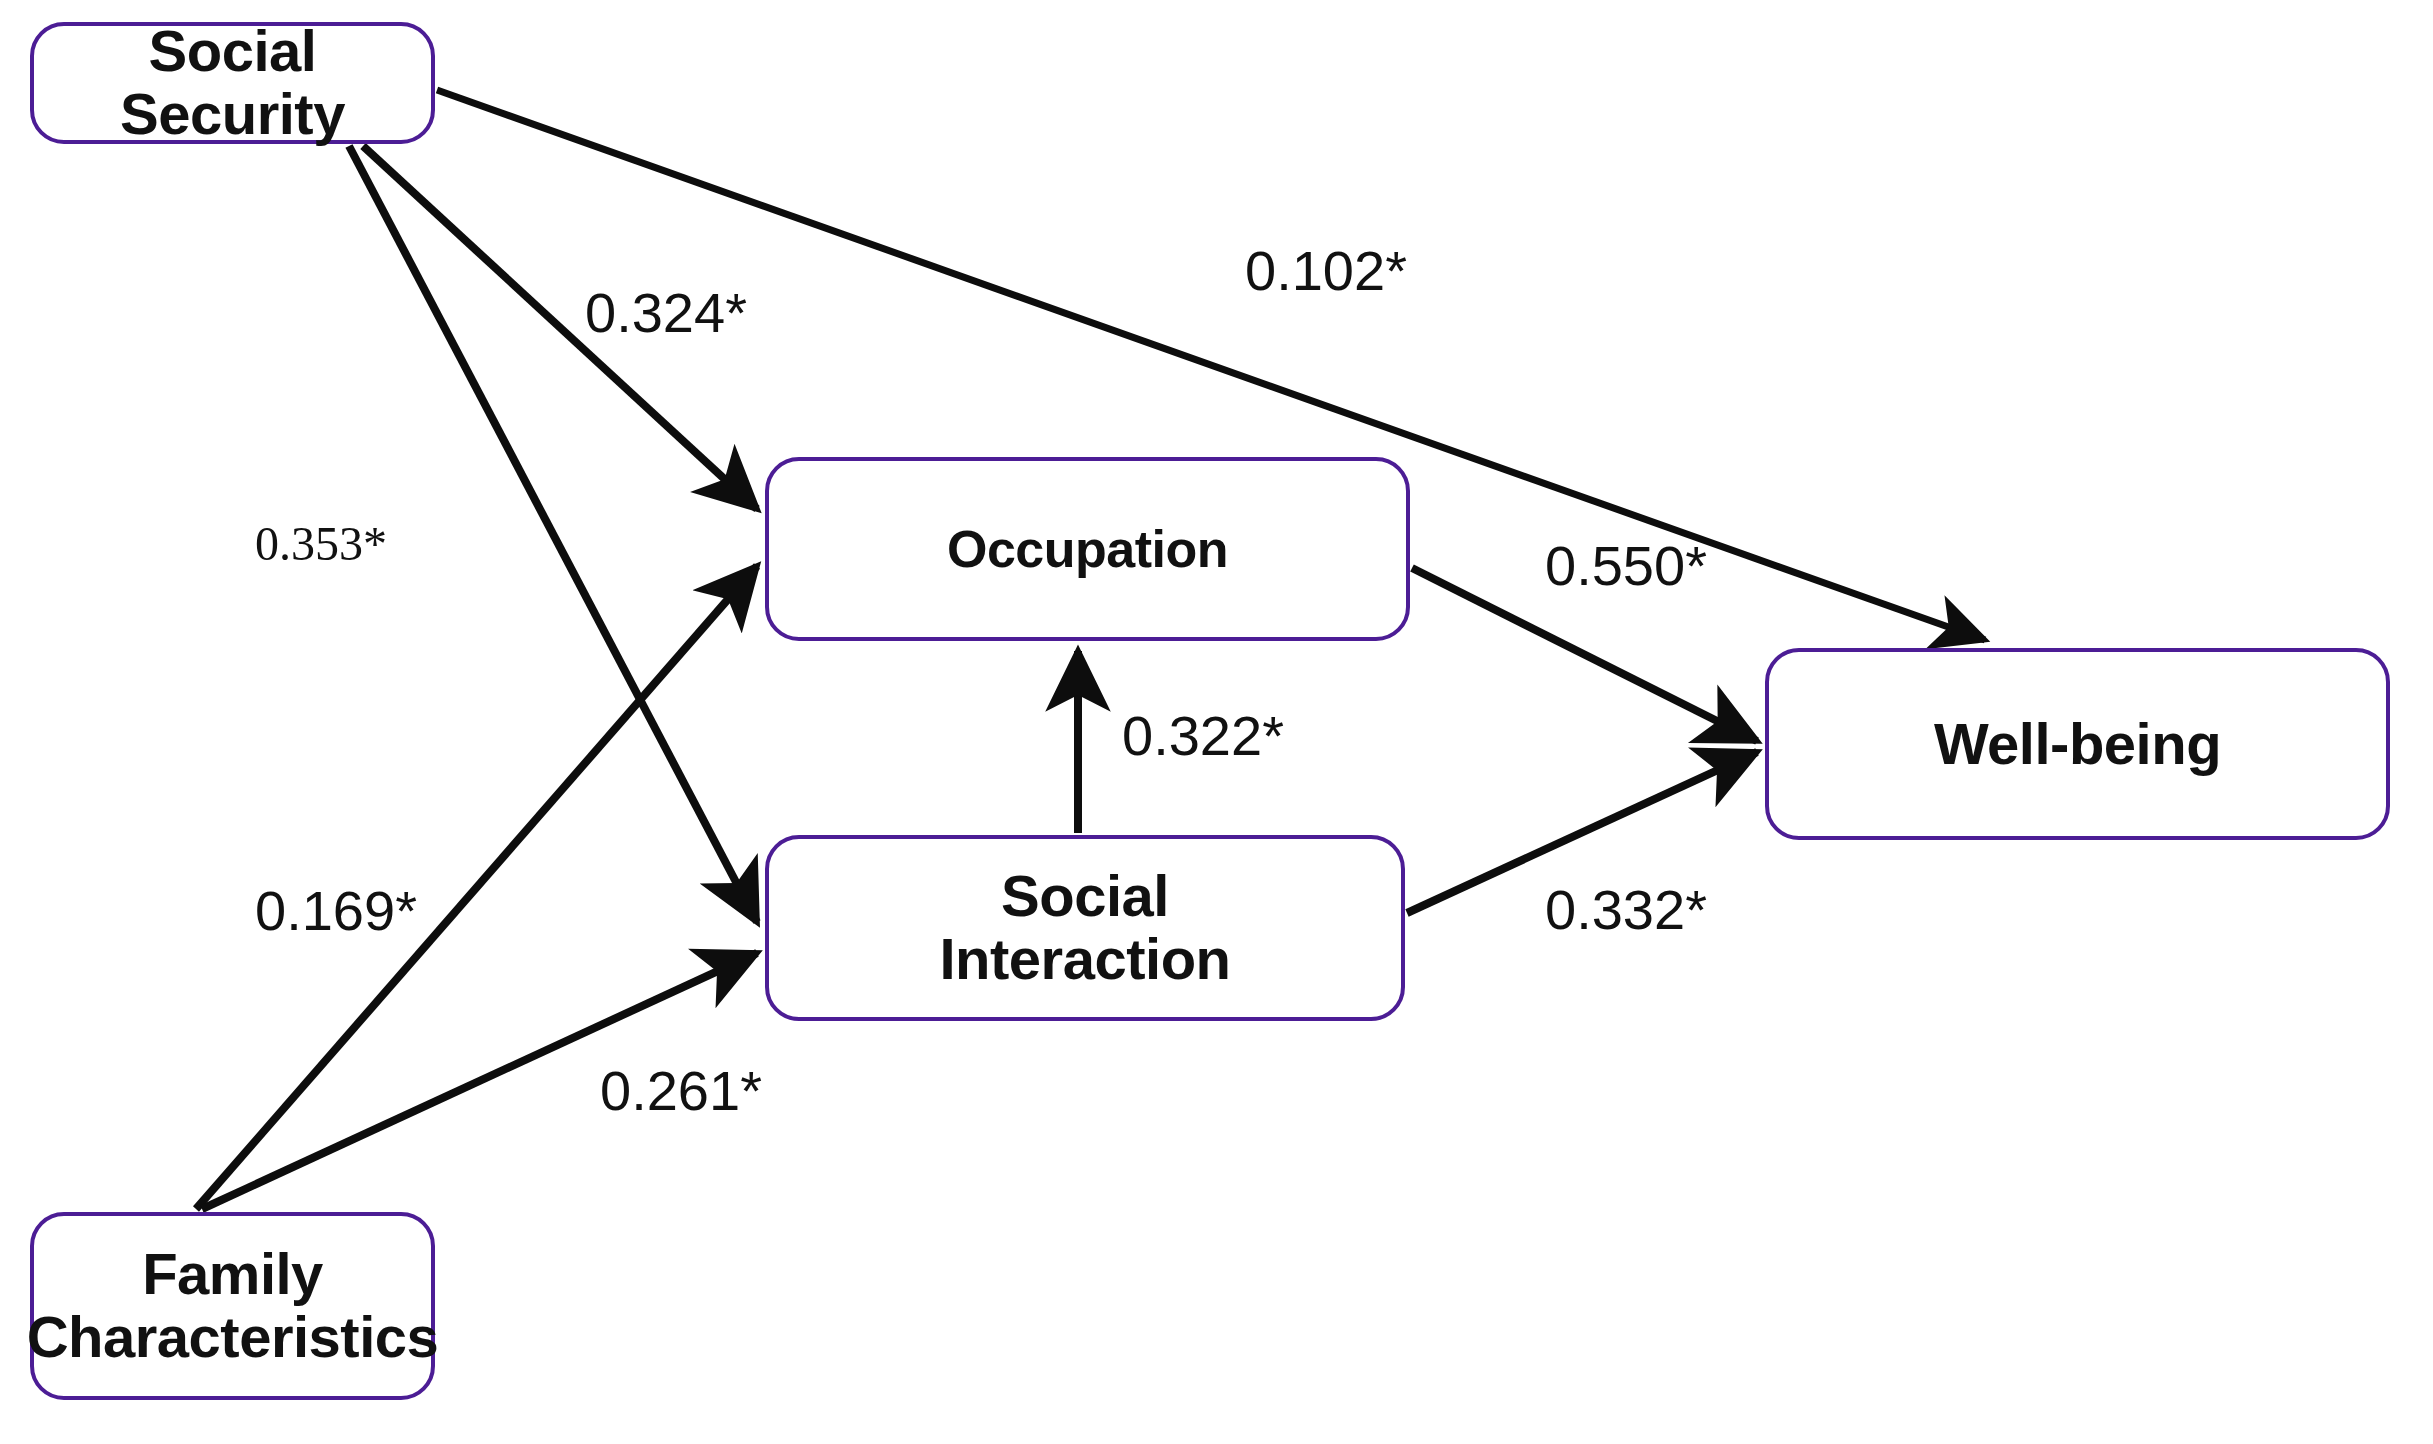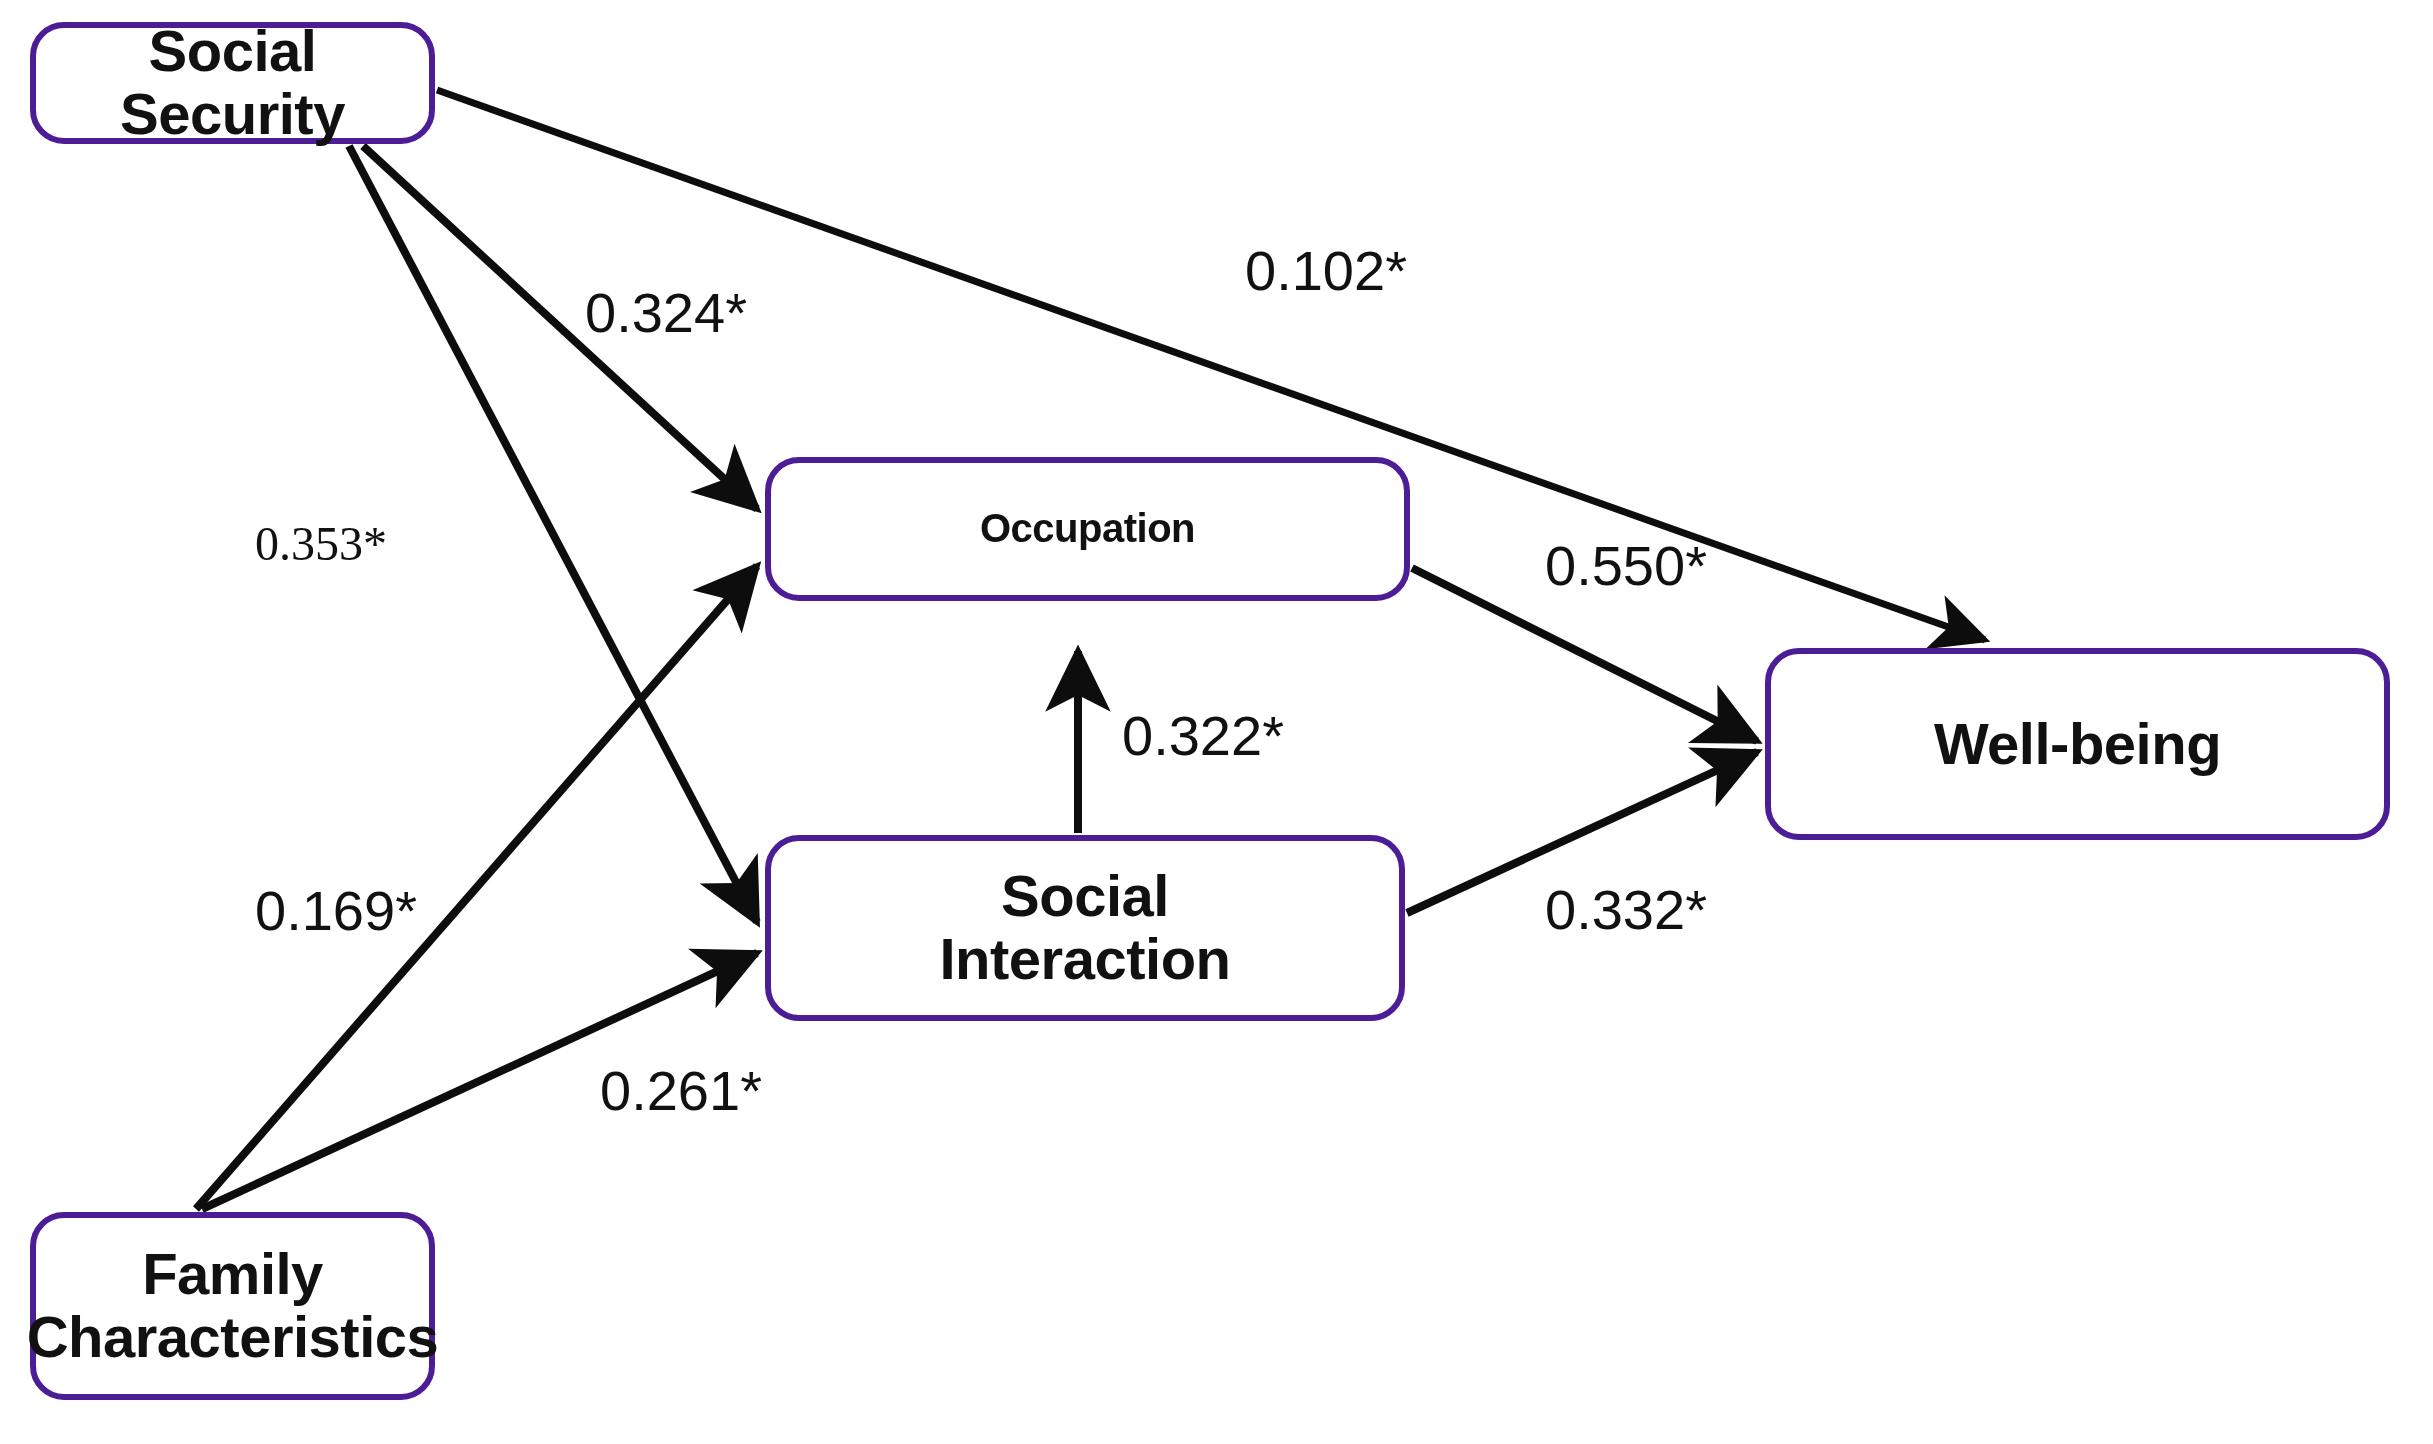--- a/index.html
+++ b/index.html
@@ -21,21 +21,21 @@
     position: absolute;
     top: 0;
     left: 0;
     width: 2433px;
     height: 1444px;
     display: block;
   }
   .node-box {
     position: absolute;
     box-sizing: border-box;
-    border: 6px solid #4c1d95;
+    border: 4px solid #4c1d95;
     border-radius: 34px;
     background: #ffffff;
     display: flex;
     flex-direction: column;
     align-items: center;
     justify-content: center;
     text-align: center;
     color: #111111;
     font-family: "Liberation Sans", sans-serif;
     font-weight: 700;
@@ -83,21 +83,21 @@
     <line x1="1412" y1="568" x2="1757" y2="741" stroke="#0d0d0d" stroke-width="8" marker-end="url(#arrowhead)"></line>
 
     <line x1="1407" y1="913" x2="1757" y2="752" stroke="#0d0d0d" stroke-width="8" marker-end="url(#arrowhead)"></line>
   </svg>
 
   <div class="node-box" style="left:30px; top:22px; width:405px; height:122px; font-size:58px;">
     <span class="node-line">Social</span>
     <span class="node-line">Security</span>
   </div>
 
-  <div class="node-box" style="left:765px; top:457px; width:645px; height:144px; font-size:40px;text-align:center;">
+  <div class="node-box" style="left:765px; top:457px; width:645px; height:184px; font-size:52px;text-align:center;">
     <span class="node-line">Occupation</span>
   </div>
 
   <div class="node-box" style="left:765px; top:835px; width:640px; height:186px; font-size:58px;">
     <span class="node-line">Social</span>
     <span class="node-line">Interaction</span>
   </div>
 
   <div class="node-box" style="left:1765px; top:648px; width:625px; height:192px; font-size:58px;">
     <span class="node-line">Well-being</span>

